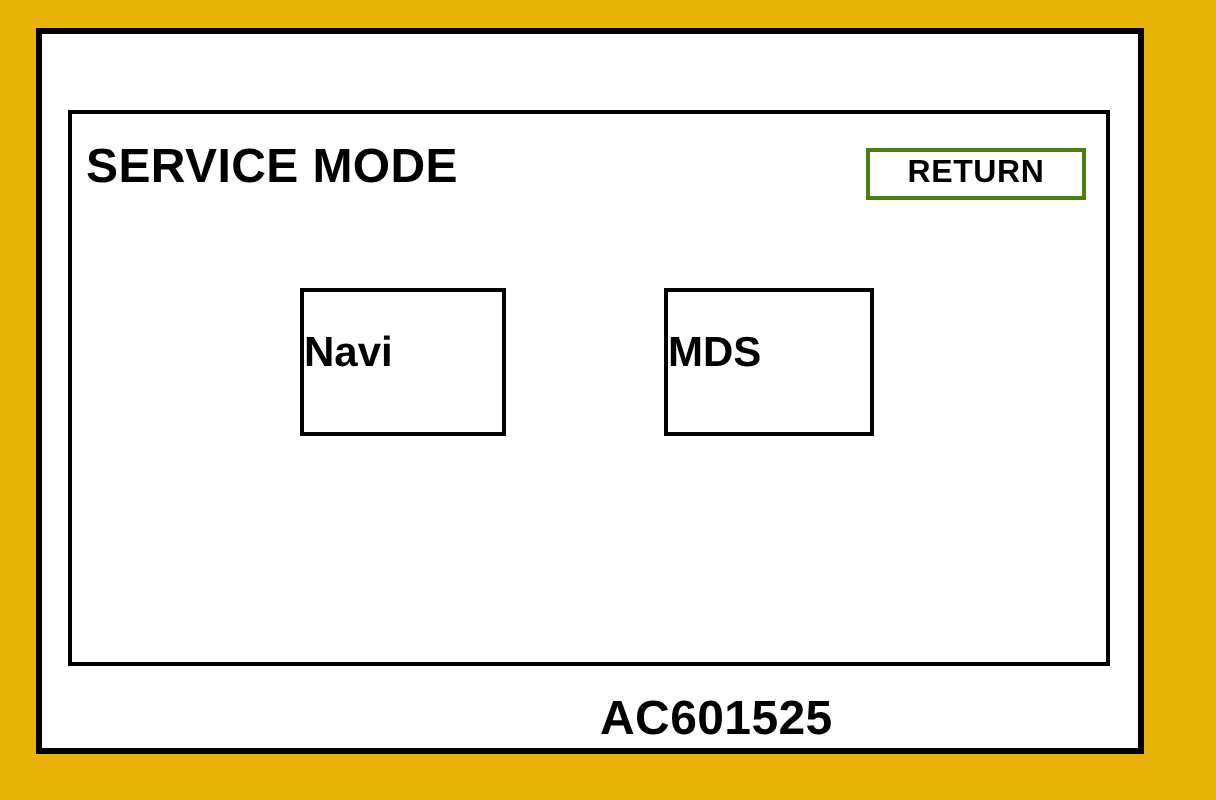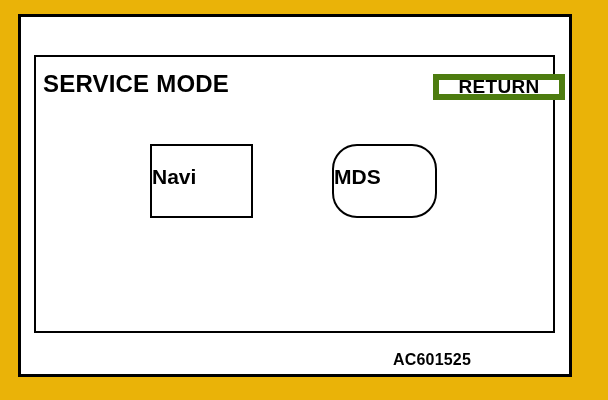--- a/index.html
+++ b/index.html
@@ -57,29 +57,29 @@
     line-height: 28px;
     color: #000000;
     letter-spacing: 0.2px;
     white-space: nowrap;
   }
 
   .return-button {
     position: absolute;
     left: 433px;
     top: 74px;
-    width: 132px;
+    width: 110px;
     height: 26px;
     box-sizing: border-box;
-    border: 6px solid #4d7c0f;
+    border: 2px solid #4d7c0f;
     background: #ffffff;
     display: flex;
     align-items: center;
     justify-content: center;
-    font-size: 19px;
+    font-size: 16px;
     font-weight: bold;
     color: #000000;
     letter-spacing: 0.3px;
     cursor: pointer;
     white-space: nowrap;
   }
 
   
   .mode-button {
     position: absolute;
@@ -105,31 +105,30 @@
   }
 
   #btn-navi {
     left: 150px;
     width: 103px;
   }
 
   #btn-mds {
     left: 332px;
     width: 105px;
-    border-radius: 25px;
   }
 
   
   .figure-code {
     position: absolute;
     left: 300px;
     right: 44px;
     top: 348px;
-    text-align: center;
-    font-size: 16px;
+    text-align: left;
+    font-size: 24px;
     font-weight: bold;
     color: #000000;
     letter-spacing: 0.2px;
     line-height: 23px;
     white-space: nowrap;
   }
 </style>
 </head>
 <body>
 

